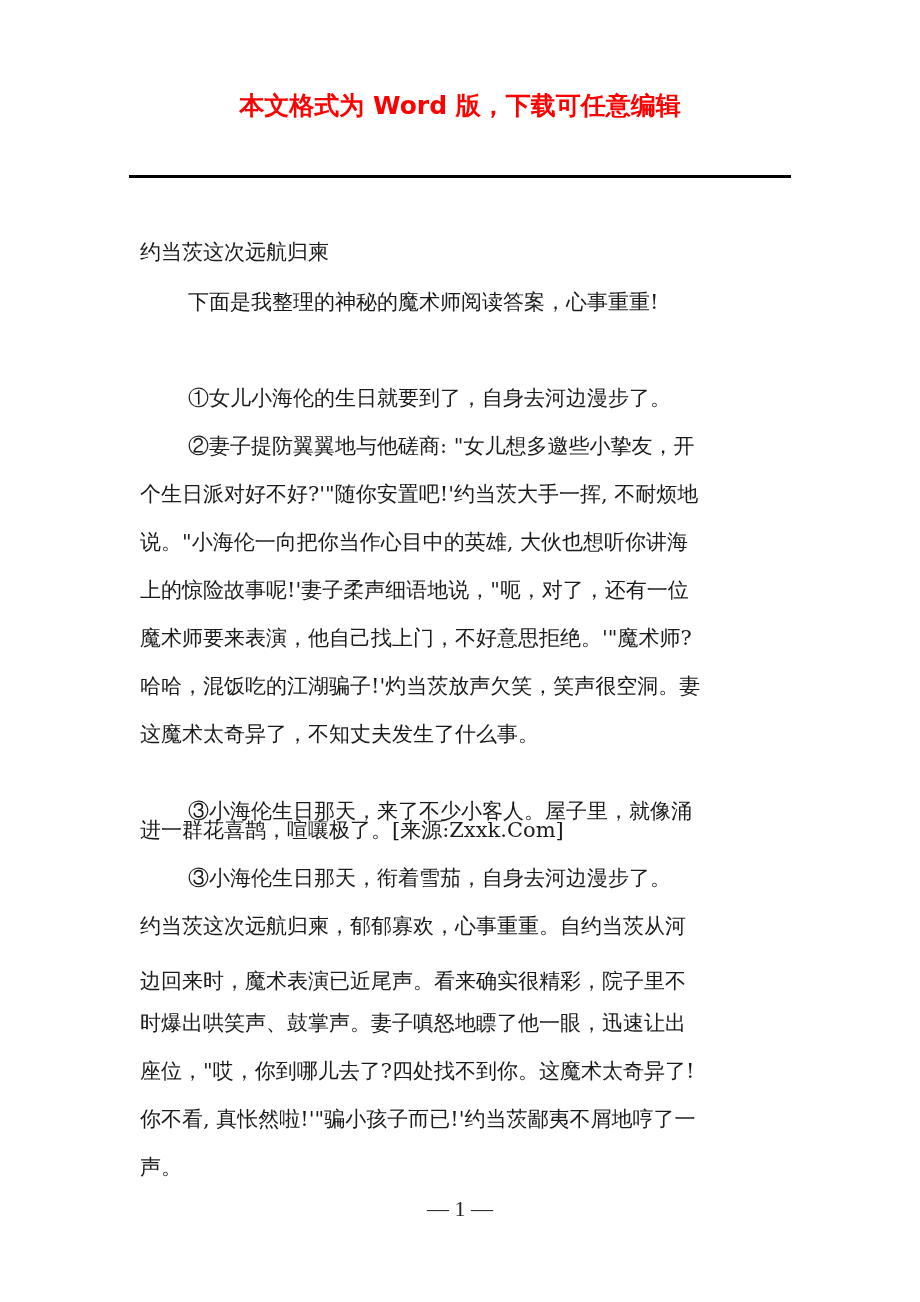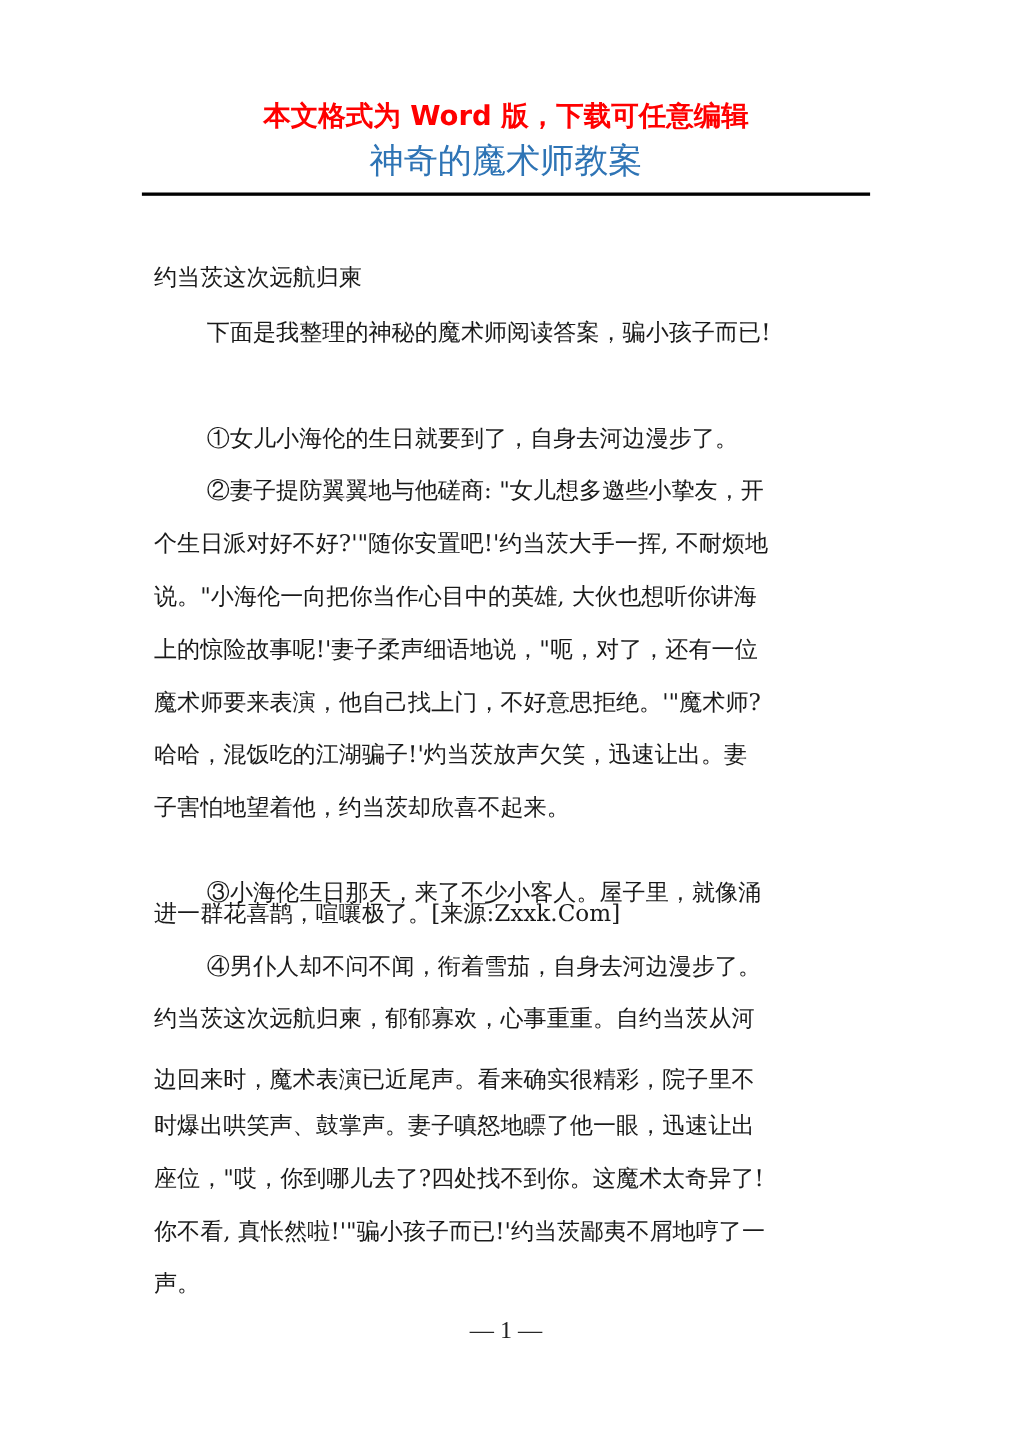--- a/index.html
+++ b/index.html
@@ -79,38 +79,37 @@
       font-family: "Liberation Serif", serif;
       font-size: 22px;
       color: #222;
     }
   </style>
 </head>
 <body>
 
 <div class="page">
   <div class="notice">本文格式为 Word 版，下载可任意编辑</div>
-  <div class="title">神奇的魔术师教案</div>
   <div class="rule"></div>
 
   <div class="body-text">
     <div class="line" style="top:237px">约当茨这次远航归柬</div>
-    <div class="line indent" style="top:287px">下面是我整理的神秘的魔术师阅读答案，骗小孩子而已!</div>
+    <div class="line indent" style="top:287px">下面是我整理的神秘的魔术师阅读答案，心事重重!</div>
 
     <div class="line indent" style="top:383px">①女儿小海伦的生日就要到了，自身去河边漫步了。</div>
     <div class="line indent" style="top:431px">②妻子提防翼翼地与他磋商: "女儿想多邀些小挚友，开</div>
     <div class="line" style="top:479px">个生日派对好不好?'"随你安置吧!'约当茨大手一挥, 不耐烦地</div>
     <div class="line" style="top:527px">说。"小海伦一向把你当作心目中的英雄, 大伙也想听你讲海</div>
     <div class="line" style="top:575px">上的惊险故事呢!'妻子柔声细语地说，"呃，对了，还有一位</div>
     <div class="line" style="top:623px">魔术师要来表演，他自己找上门，不好意思拒绝。'"魔术师?</div>
-    <div class="line" style="top:671px">哈哈，混饭吃的江湖骗子!'灼当茨放声欠笑，迅速让出。妻</div>
-    <div class="line" style="top:719px">子害怕地望着他，约当茨却欣喜不起来。</div>
+    <div class="line" style="top:671px">哈哈，混饭吃的江湖骗子!'灼当茨放声欠笑，笑声很空洞。妻</div>
+    <div class="line" style="top:719px">这魔术太奇异了，不知丈夫发生了什么事。</div>
     <div class="line indent" style="top:796px">③小海伦生日那天，来了不少小客人。屋子里，就像涌</div>
     <div class="line" style="top:815px">进一群花喜鹊，喧嚷极了。[来源:Zxxk.Com]</div>
-    <div class="line indent" style="top:863px">④男仆人却不问不闻，衔着雪茄，自身去河边漫步了。</div>
+    <div class="line indent" style="top:863px">③小海伦生日那天，衔着雪茄，自身去河边漫步了。</div>
     <div class="line" style="top:911px">约当茨这次远航归柬，郁郁寡欢，心事重重。自约当茨从河</div>
     <div class="line" style="top:966px">边回来时，魔术表演已近尾声。看来确实很精彩，院子里不</div>
     <div class="line" style="top:1008px">时爆出哄笑声、鼓掌声。妻子嗔怒地瞟了他一眼，迅速让出</div>
     <div class="line" style="top:1056px">座位，"哎，你到哪儿去了?四处找不到你。这魔术太奇异了!</div>
     <div class="line" style="top:1104px">你不看, 真怅然啦!'"骗小孩子而已!'约当茨鄙夷不屑地哼了一</div>
     <div class="line" style="top:1152px">声。</div>
   </div>
 
   <div class="footer">— 1 —</div>
 </div>

